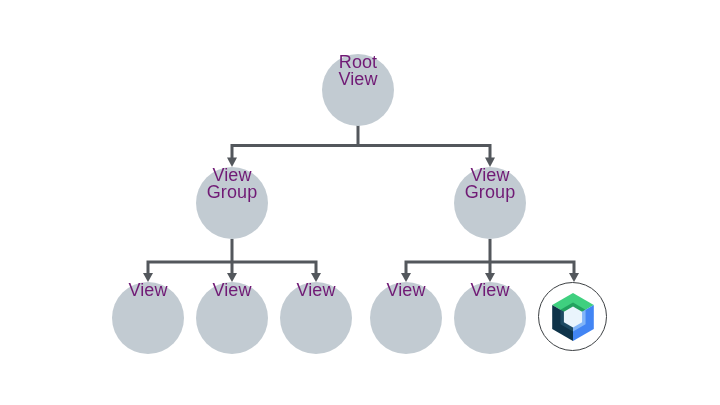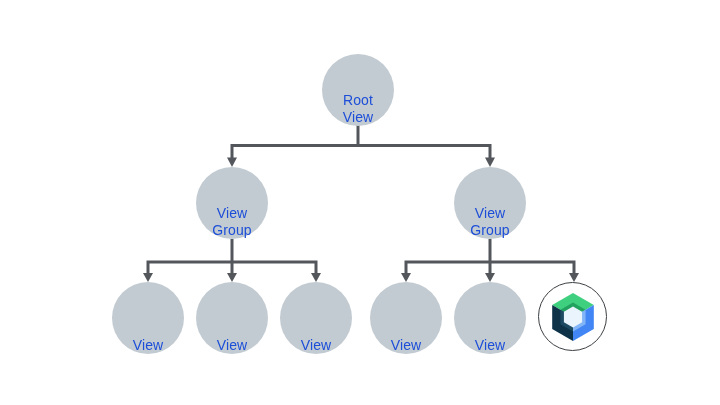--- a/index.html
+++ b/index.html
@@ -22,25 +22,25 @@
     width: 720px;
     height: 405px;
   }
   .node {
     position: absolute;
     width: 72px;
     height: 72px;
     border-radius: 50%;
     background: #c2cbd2;
     display: flex;
-    align-items: flex-end;
+    align-items: flex-start;
     justify-content: center;
     text-align: center;
-    color: #1d4ed8;
-    font-size: 14px;
+    color: #701a75;
+    font-size: 18px;
     line-height: 17px;
     letter-spacing: 0.1px;
   }
   .node .lbl {
     display: block;
     width: 52px; 
   }
   .node.root        { left: 322px; top: 54px;  }
   .node.group-left  { left: 196px; top: 167px; }
   .node.group-right { left: 454px; top: 167px; }

